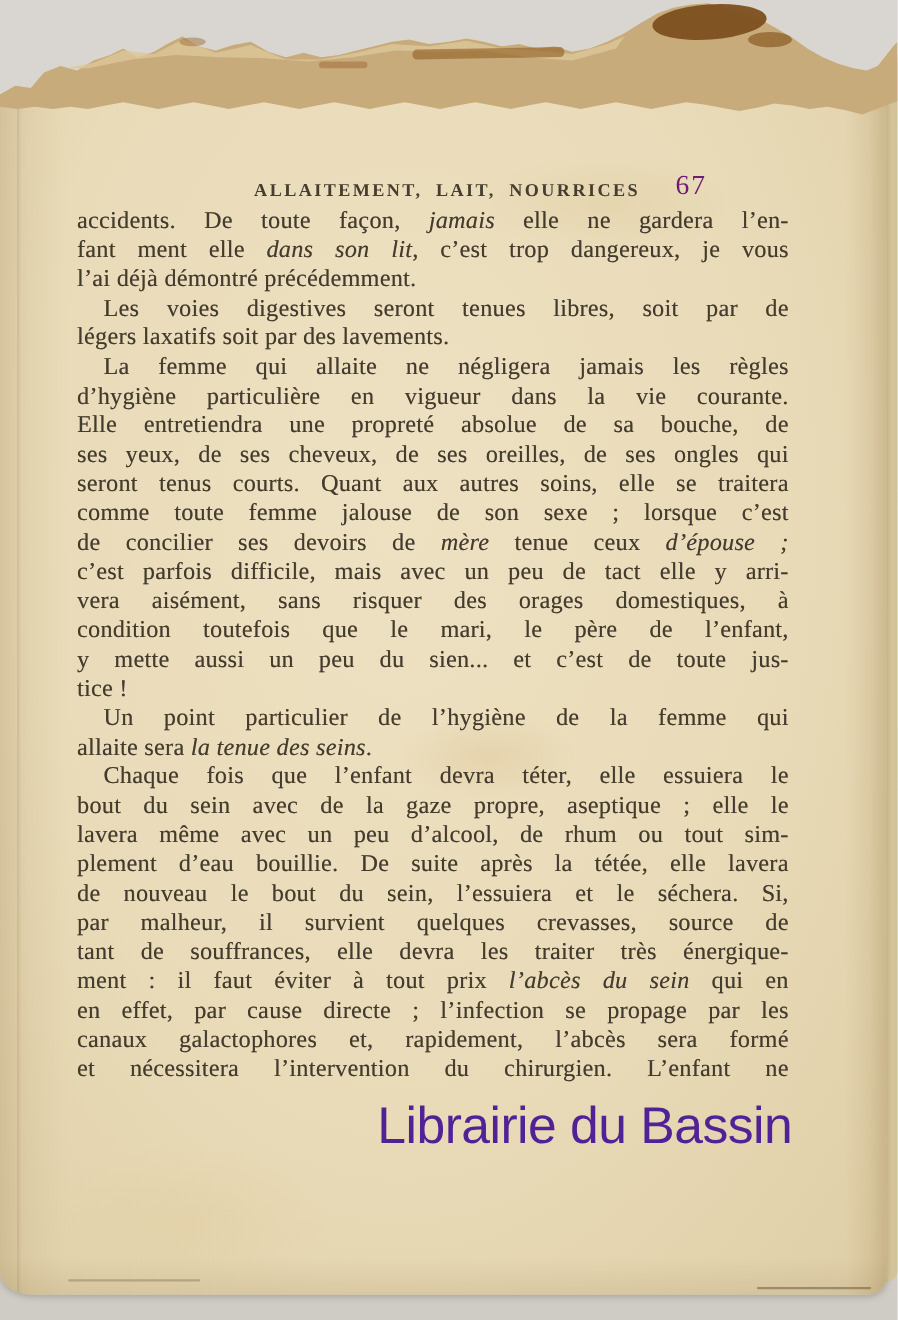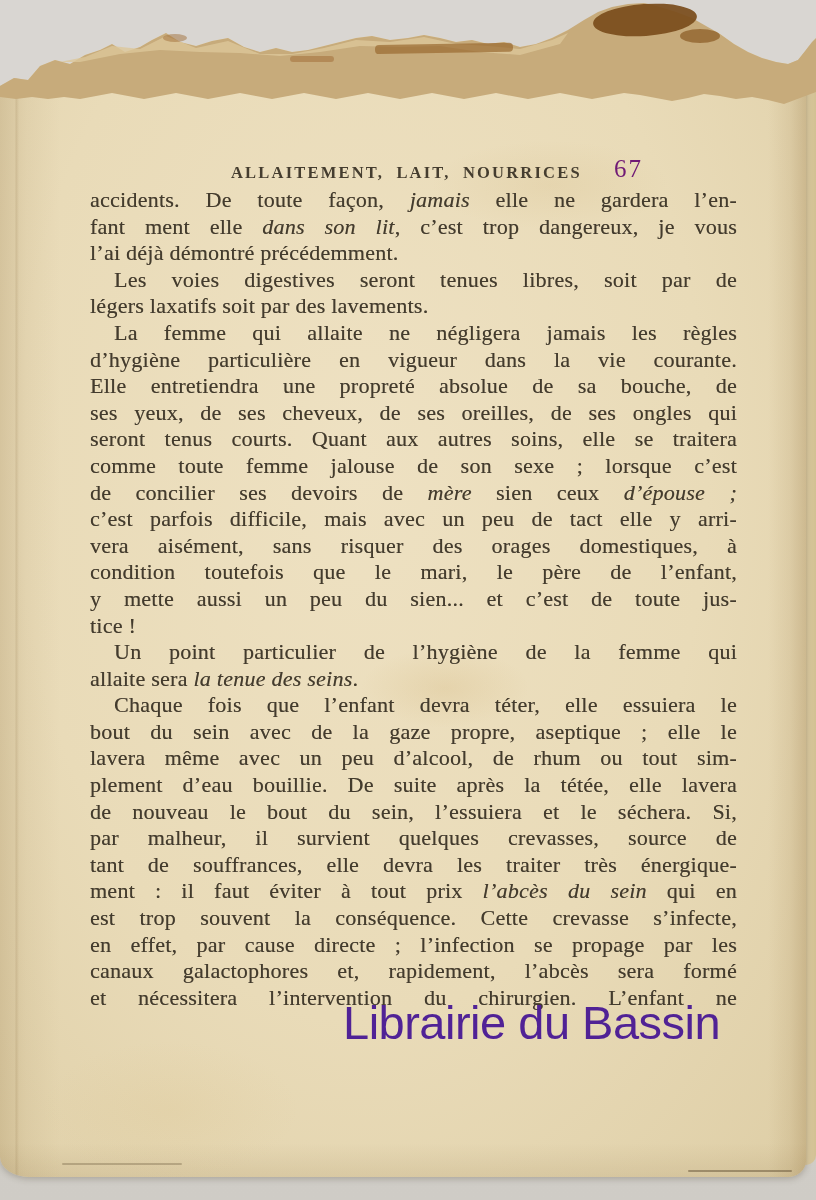--- a/index.html
+++ b/index.html
@@ -50,21 +50,21 @@
     font-size:16.5px;letter-spacing:2.2px;word-spacing:6px;color:#453d2f;
     font-weight:700;
   }
   .folio{
     position:absolute;left:614px;top:155px;z-index:5;
     font-size:25px;letter-spacing:2px;color:#701a75;
   }
 
   
   .text-block{
-    position:absolute;left:90px;top:187px;width:647px;z-index:5;
+    position:absolute;left:70px;top:187px;width:647px;z-index:5;
     font-size:22px;color:#433b2d;letter-spacing:.25px;
     text-shadow:.2px 0 0 rgba(67,59,45,.55);
   }
   .line{height:26.6px;line-height:26.6px;overflow:hidden;
     text-align:justify;text-align-last:justify;}
   .line.end{text-align:left;text-align-last:left;}
   .line.indent{text-indent:24px;}
   .it{font-style:italic;}
 
   
@@ -114,37 +114,36 @@
       <div class="line"><span>fant ment elle </span><span class="it">dans son lit</span><span>, c’est trop dangereux, je vous</span></div>
       <div class="line end"><span>l’ai déjà démontré précédemment.</span></div>
       <div class="line indent"><span>Les voies digestives seront tenues libres, soit par de</span></div>
       <div class="line end"><span>légers laxatifs soit par des lavements.</span></div>
       <div class="line indent"><span>La femme qui allaite ne négligera jamais les règles</span></div>
       <div class="line"><span>d’hygiène particulière en vigueur dans la vie courante.</span></div>
       <div class="line"><span>Elle entretiendra une propreté absolue de sa bouche, de</span></div>
       <div class="line"><span>ses yeux, de ses cheveux, de ses oreilles, de ses ongles qui</span></div>
       <div class="line"><span>seront tenus courts. Quant aux autres soins, elle se traitera</span></div>
       <div class="line"><span>comme toute femme jalouse de son sexe ; lorsque c’est</span></div>
-      <div class="line"><span>de concilier ses devoirs de </span><span class="it">mère</span><span> sien ceux </span><span class="it">d’épouse ;</span></div>
+      <div class="line"><span>de concilier ses devoirs de </span><span class="it">mère</span><span> tenue ceux </span><span class="it">d’épouse ;</span></div>
       <div class="line"><span>c’est parfois difficile, mais avec un peu de tact elle y arri-</span></div>
       <div class="line"><span>vera aisément, sans risquer des orages domestiques, à</span></div>
       <div class="line"><span>condition toutefois que le mari, le père de l’enfant,</span></div>
       <div class="line"><span>y mette aussi un peu du sien... et c’est de toute jus-</span></div>
       <div class="line end"><span>tice !</span></div>
       <div class="line indent"><span>Un point particulier de l’hygiène de la femme qui</span></div>
       <div class="line end"><span>allaite sera </span><span class="it">la tenue des seins</span><span>.</span></div>
       <div class="line indent"><span>Chaque fois que l’enfant devra téter, elle essuiera le</span></div>
       <div class="line"><span>bout du sein avec de la gaze propre, aseptique ; elle le</span></div>
       <div class="line"><span>lavera même avec un peu d’alcool, de rhum ou tout sim-</span></div>
       <div class="line"><span>plement d’eau bouillie. De suite après la tétée, elle lavera</span></div>
       <div class="line"><span>de nouveau le bout du sein, l’essuiera et le séchera. Si,</span></div>
       <div class="line"><span>par malheur, il survient quelques crevasses, source de</span></div>
       <div class="line"><span>tant de souffrances, elle devra les traiter très énergique-</span></div>
       <div class="line"><span>ment : il faut éviter à tout prix </span><span class="it">l’abcès du sein</span><span> qui en</span></div>
-      <div class="line"><span>est trop souvent la conséquence. Cette crevasse s’infecte,</span></div>
       <div class="line"><span>en effet, par cause directe ; l’infection se propage par les</span></div>
       <div class="line"><span>canaux galactophores et, rapidement, l’abcès sera formé</span></div>
       <div class="line"><span>et nécessitera l’intervention du chirurgien. L’enfant ne</span></div>
     </div>
 
   <div class="watermark" style="color: #4c1d95;">Librairie du Bassin</div>
 
 </div>
 
 </body></html>

